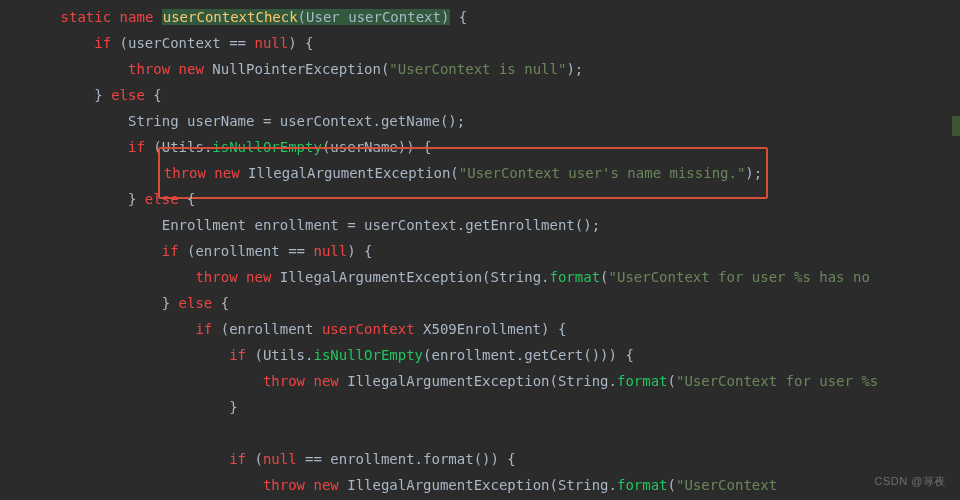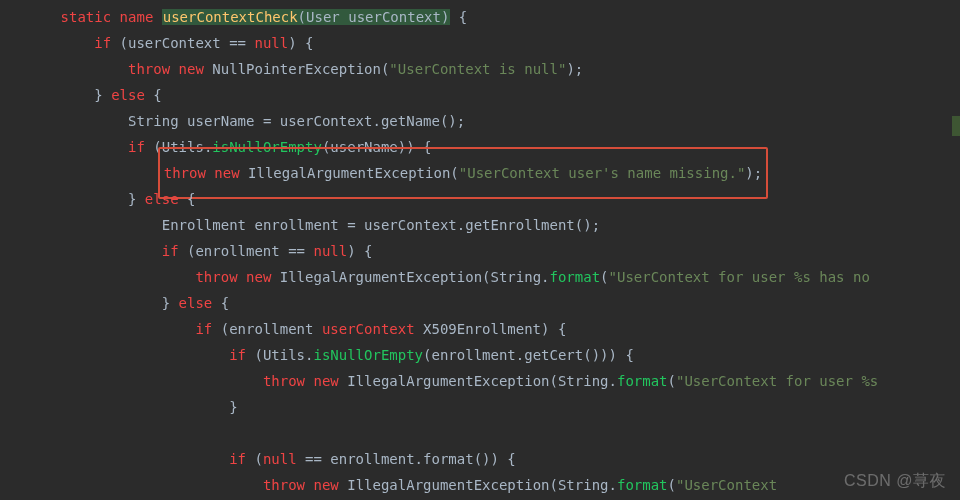--- a/index.html
+++ b/index.html
@@ -27,21 +27,21 @@
     border: 2px solid #d64d3a;
     border-radius: 2px;
     padding: 16px 4px;
     margin-left: -4px;
   }
   .watermark {
     position: absolute;
     right: 14px;
     bottom: 6px;
     font-family: sans-serif;
-    font-size: 16px;
+    font-size: 11px;
     color: rgba(230,230,230,0.35);
     letter-spacing: 0.5px;
   }
   .right-strip {
     position: absolute;
     top: 116px;
     right: 0;
     width: 8px;
     height: 20px;
     background: #4e7a3a;

